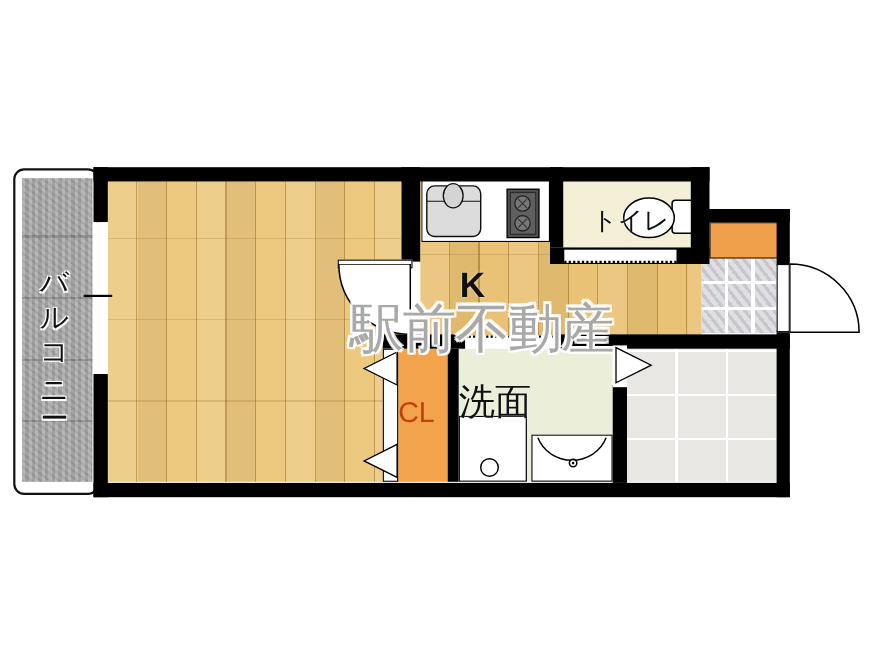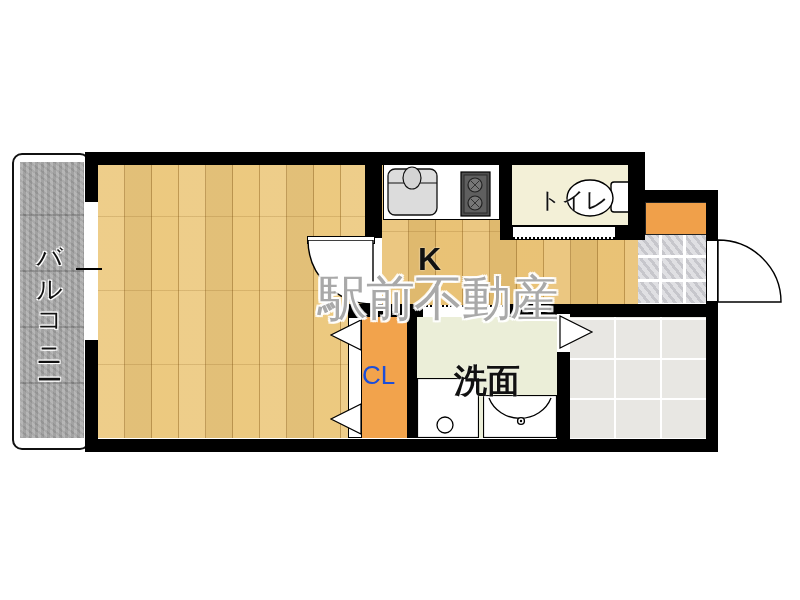--- a/index.html
+++ b/index.html
@@ -137,18 +137,18 @@
 
   <div class="door-bar" style="left:423px;top:305px;width:84px;height:12px;border-top:2px dotted #000;box-sizing:border-box;"></div>
 
   <div class="door-bar" style="left:706px;top:240px;width:12px;height:62px;border:1px solid #000;box-sizing:border-box;"></div>
   <svg class="doorsvg" style="left:718px;top:239px;" width="64" height="64" viewBox="0 0 64 64">
     <path d="M0 63 L0 1 A 63 62 0 0 1 63 63 Z" fill="#fff" stroke="#000" stroke-width="1.4"></path>
   </svg>
 
   <div class="label" style="left:418px;top:241px;font-size:32px;font-weight:600;">K</div>
   <div class="label" style="left:538px;top:185px;font-size:23px;">トイレ</div>
-  <div class="label" style="left:362px;top:360px;width:32px;text-align:center;font-size:26px;color:#1d4ed8;text-shadow:none;">CL</div>
-  <div class="label" style="left:417px;top:359px;width:140px;text-align:center;font-size:33px;font-weight:700;">洗面</div>
+  <div class="label" style="left:362px;top:360px;width:32px;text-align:center;font-size:26px;color:#c2410c;text-shadow:none;">CL</div>
+  <div class="label" style="left:417px;top:343px;width:140px;font-size:33px;font-weight:400;">洗面</div>
 
   <div id="watermark">駅前不動産</div>
 
 </div>
 
 </body></html>

